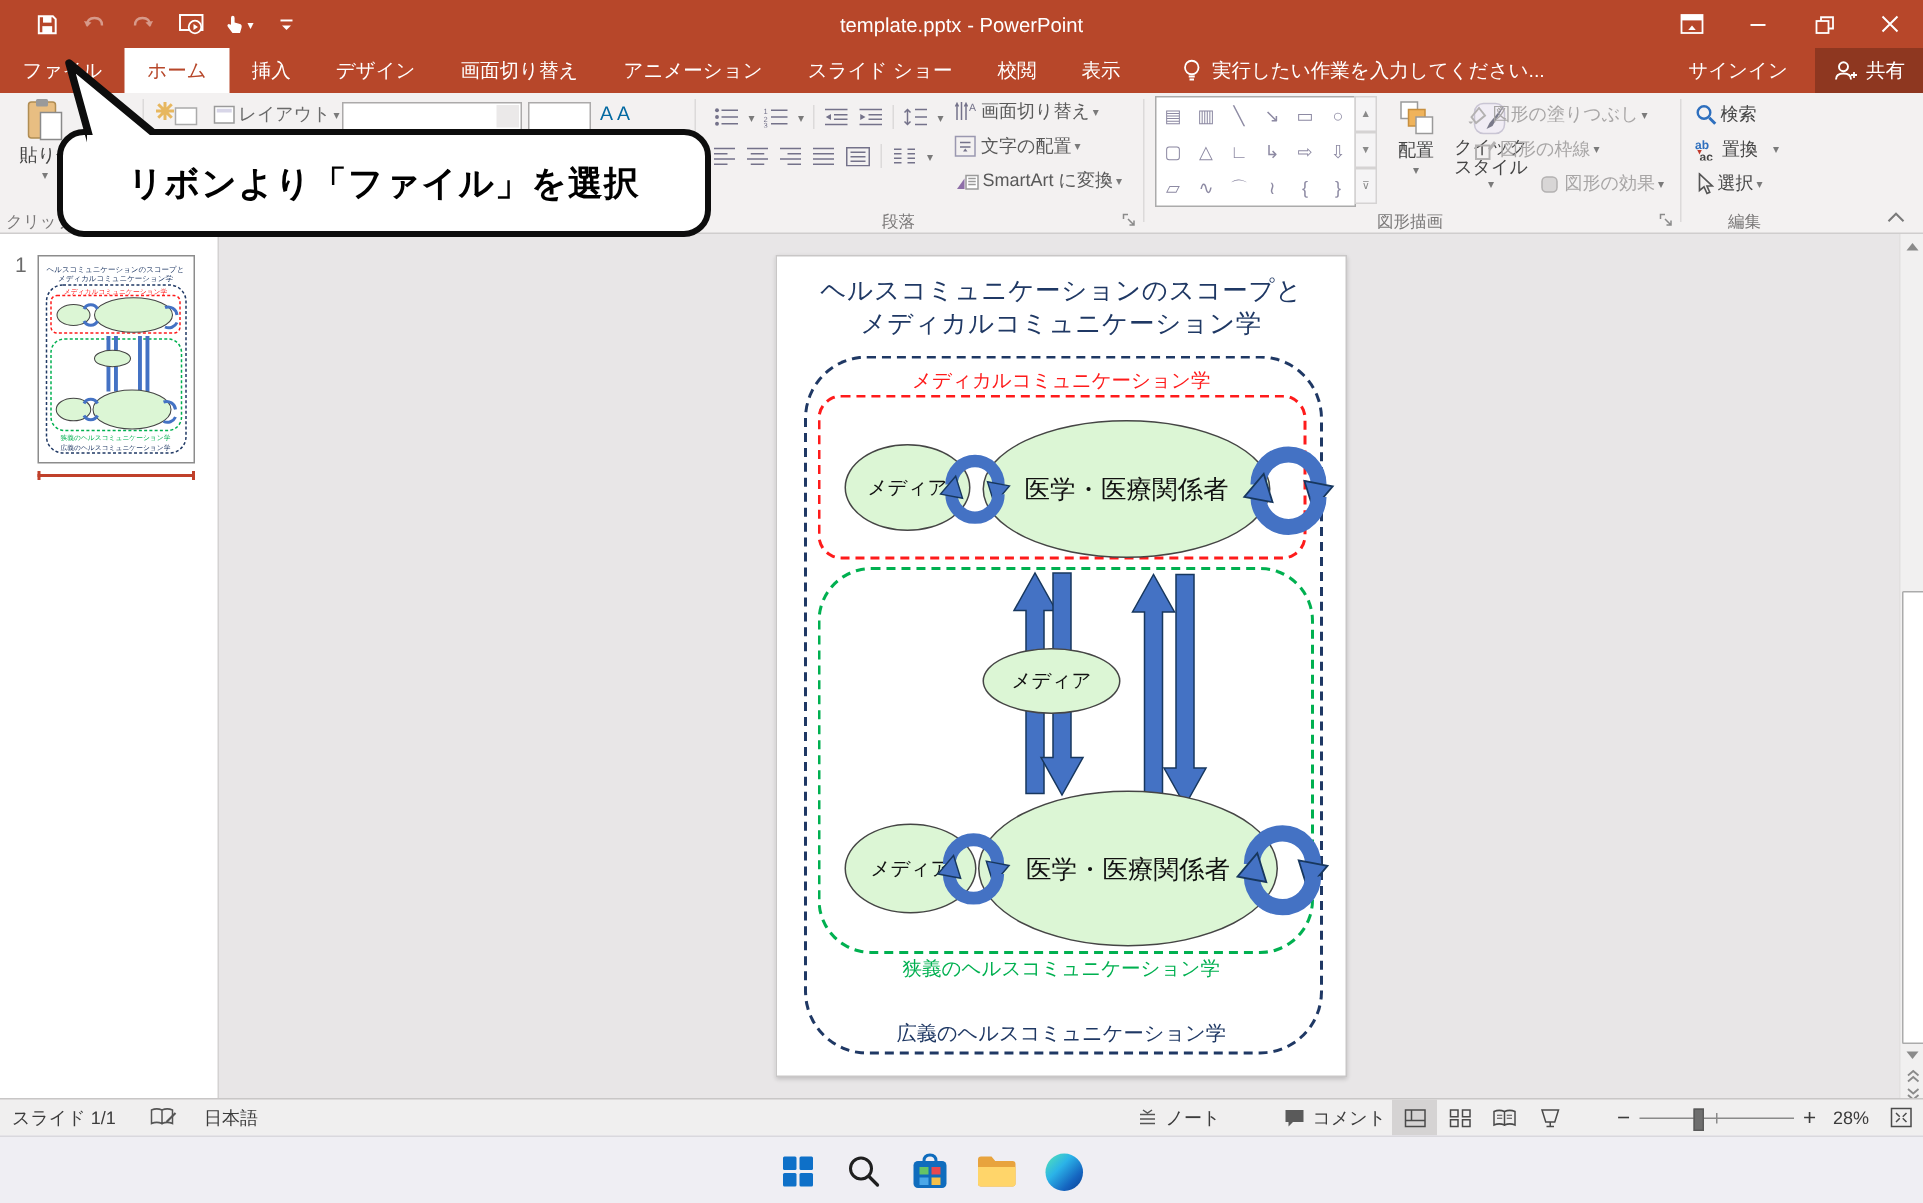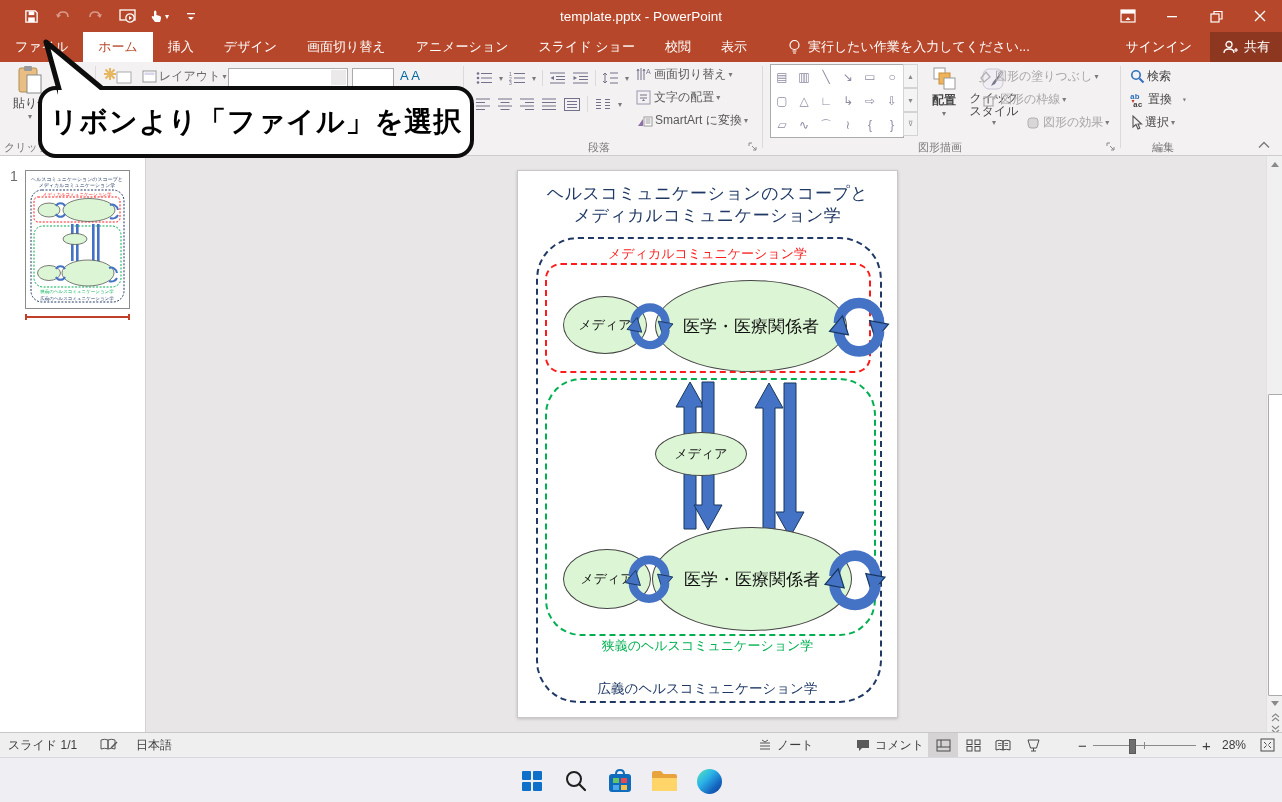--- a/index.html
+++ b/index.html
@@ -32,21 +32,21 @@
   .graytxt{color:#595959;}
   .disabled{color:#A8A6A6;}
   .combob{position:absolute;background:#fff;border:1px solid #ACAAAA;height:19px;}
   .gallery{position:absolute;left:770px;top:2px;width:132px;height:72px;background:#fff;border:1px solid #ABABAB;display:grid;grid-template-columns:repeat(6,1fr);grid-template-rows:repeat(3,1fr);}
   .gcell{display:flex;align-items:center;justify-content:center;font-size:12px;color:#8D8AA3;}
   .gscroll{position:absolute;left:903px;top:2px;width:15px;height:72px;display:flex;flex-direction:column;}
   .gsbtn{flex:1;background:#F5F4F5;border:1px solid #D5D3D3;display:flex;align-items:center;justify-content:center;font-size:7px;color:#8a8a8a;}
   .bigbtn{position:absolute;display:flex;flex-direction:column;align-items:center;font-size:12px;color:#444;}
   
   .callout{left:38px;top:86px;width:428px;height:64px;background:#fff;border:4px solid #0d0d0d;border-radius:18px;z-index:60;display:flex;align-items:center;justify-content:center;}
-  .callout-text{font-size:28px;font-weight:bold;color:#000;letter-spacing:1px;}
+  .callout-text{font-size:23px;font-weight:bold;color:#000;letter-spacing:1px;}
   .callout-tail{left:30px;top:38px;width:96px;height:70px;z-index:61;}
   
   .workspace{left:0;top:156px;width:1282px;height:576px;background:#E8E6E7;}
   .thumbpanel{left:0;top:0;width:145px;height:576px;background:#fff;border-right:1px solid #D4D2D2;}
   .thumbnum{left:10px;top:12px;font-size:14px;color:#6a6a6a;}
   .thumb{left:25px;top:14px;width:103px;height:137px;background:#fff;border:1px solid #8C8C8C;}
   .redline{left:25px;top:158px;width:105px;height:6px;}
   .redline .bar{position:absolute;left:0;top:2px;width:105px;height:2px;background:#C0402A;}
   .redline .t1,.redline .t2{position:absolute;top:0;width:2px;height:6px;background:#C0402A;}
   .redline .t2{right:0;}
@@ -318,21 +318,21 @@
     <span class="gcell">≀</span>
     <span class="gcell">{</span>
     <span class="gcell">}</span>
   </div>
   <div class="gscroll">
     <span class="gsbtn">▲</span>
     <span class="gsbtn">▼</span>
     <span class="gsbtn">⊽</span>
   </div>
 
-  <div class="bigbtn" style="left:922px;top:4px;width:44px;font-weight:bold;">
+  <div class="bigbtn" style="left:922px;top:4px;width:44px;">
     <svg width="26" height="26" viewBox="0 0 26 26">
         <rect x="3" y="2" width="11" height="11" fill="#fff" stroke="#9a9a9a"></rect>
         <rect x="8" y="7" width="11" height="11" fill="#EFB35B" stroke="#C78F3F"></rect>
         <rect x="13" y="12" width="11" height="11" fill="#fff" stroke="#9a9a9a"></rect>
       </svg>
     <span>配置</span>
     <span class="caret">▾</span>
   </div>
   <div class="bigbtn disabled" style="left:966px;top:4px;width:56px;">
     <svg width="26" height="26" viewBox="0 0 26 26">
@@ -371,21 +371,21 @@
       </svg></div>
   <div class="gsep" style="left:1120px;"></div>
 
   <div class="rbtnrow" style="left:1130px;top:6px;">
     <svg width="15" height="15" viewBox="0 0 15 15">
         <circle cx="6" cy="6" r="4.2" fill="none" stroke="#2E6FBE" stroke-width="1.6"></circle>
         <path d="M9.5 9.5 L13.5 13.5" stroke="#2E6FBE" stroke-width="2"></path>
       </svg>
     <span>検索</span>
   </div>
-  <div class="rbtnrow" style="left:1130px;top:29px;font-family:Liberation Mono, monospace;">
+  <div class="rbtnrow" style="left:1130px;top:29px;">
     <svg width="16" height="15" viewBox="0 0 16 15">
         <text x="0" y="7" font-size="8" fill="#2E6FBE" font-weight="bold">ab</text>
         <text x="3" y="15" font-size="8" fill="#444" font-weight="bold">ac</text>
         <path d="M1.5 8 l1.5 3 1.5-3" fill="#C0392B"></path>
       </svg>
     <span>置換</span>
       <span class="caret" style="margin-left:8px">▾</span>
   </div>
   <div class="rbtnrow" style="left:1130px;top:52px;">
     <svg width="13" height="15" viewBox="0 0 13 15">

